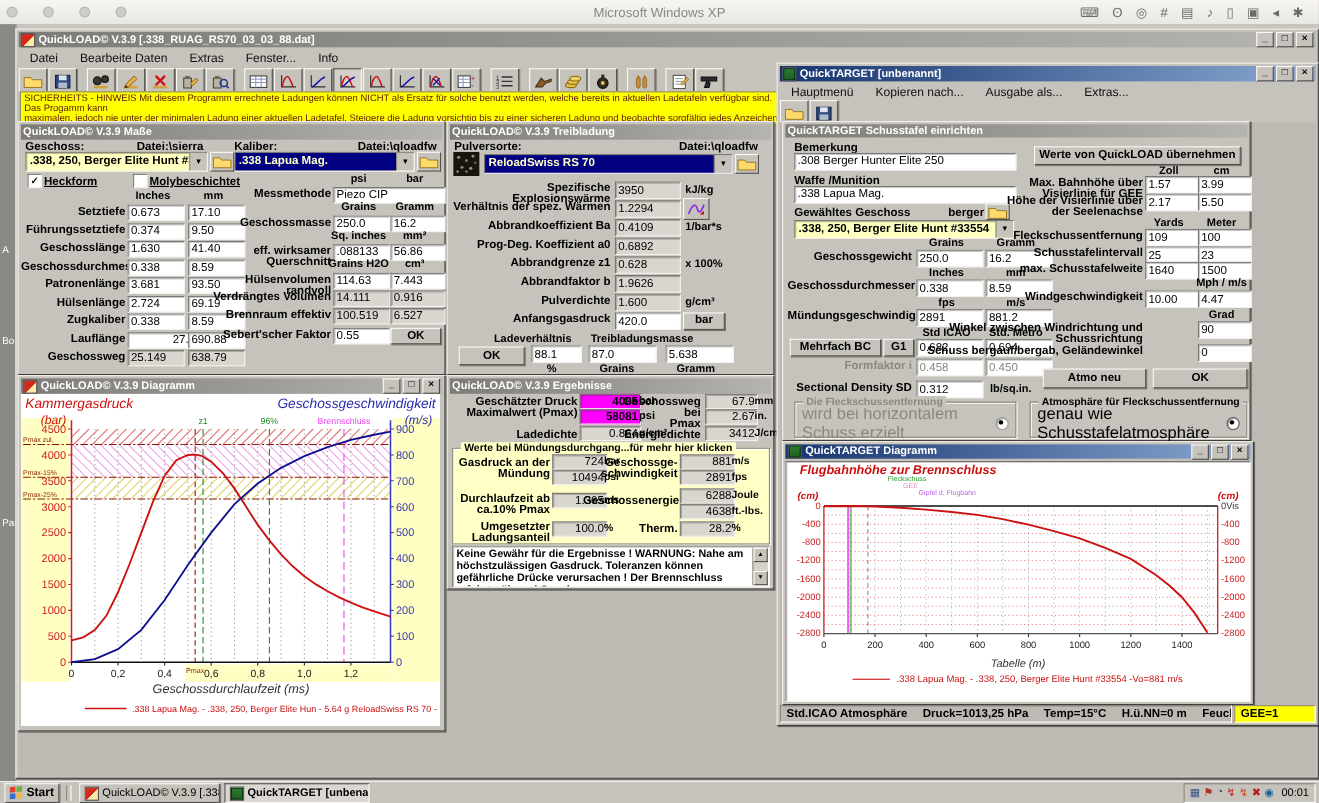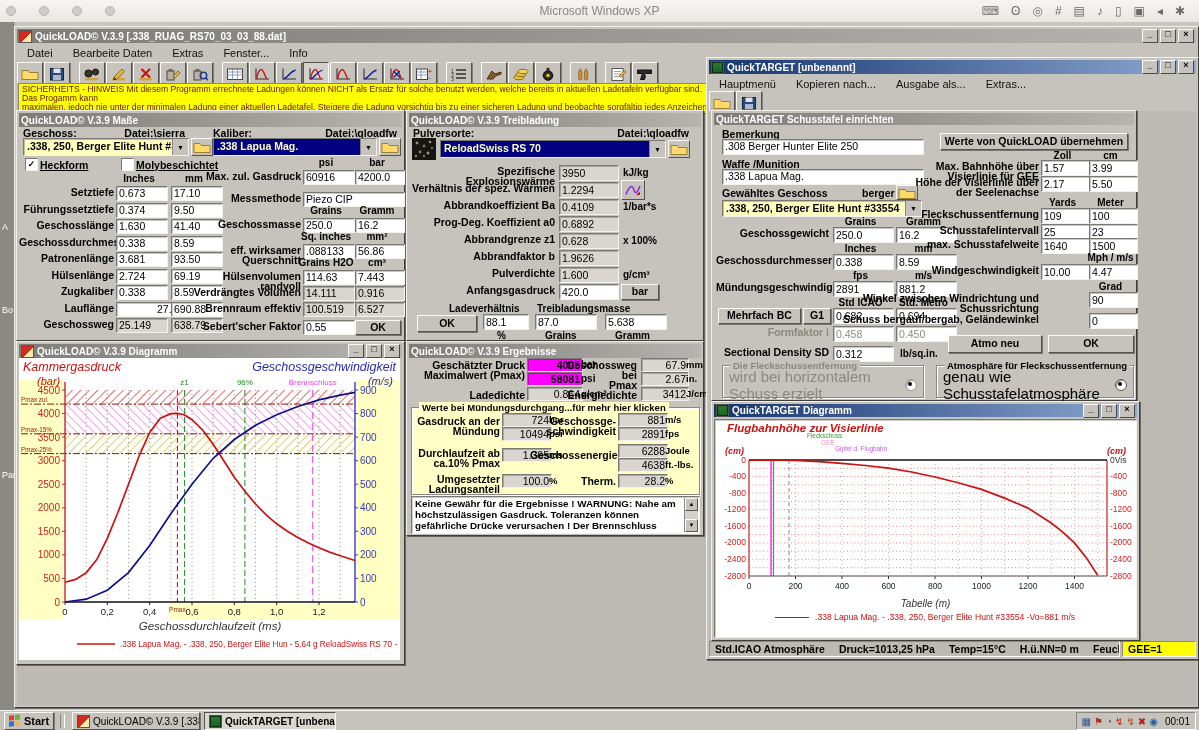--- a/index.html
+++ b/index.html
@@ -391,25 +391,20 @@
         <div style="position: relative; height: 16.5px;">
           <div class="rl" style="width: 95px;">Geschossweg</div>
           <div class="fld ro" style="left: 97px; width: 46px; height: 13px; line-height: 13px;">25.149</div>
           <div class="fld ro" style="left: 152px; width: 46px; height: 13px; line-height: 13px;">638.79</div>
         </div>
       </div>
     <div class="abs" style="left:0;top:31px;width:383px;">
         <div style="position: relative; height: 12px;">
           <div class="rh2" style="left: 276px; width: 62px;">psi</div>
           <div class="rh2" style="left: 328px; width: 60px;">bar</div>
-        </div>
-        <div style="position: relative; height: 22px;">
-          <div class="rl" style="width: 282px;">Max. zul. Gasdruck</div>
-          <div class="fld" style="left: 284px; width: 46px; height: 13px; line-height: 13px;">60916</div>
-          <div class="fld" style="left: 336px; width: 44px; height: 13px; line-height: 13px;">4200.0</div>
         </div>
         <div style="position: relative; height: 14px;">
           <div class="rl" style="width: 282px;">Messmethode</div>
           <div class="fld" style="left: 284px; width: 96px; height: 13px; line-height: 13px;">Piezo CIP</div>
         </div>
         <div style="position: relative; height: 12px;">
           <div class="rh2" style="left: 276px; width: 62px;">Grains</div>
           <div class="rh2" style="left: 328px; width: 60px;">Gramm</div>
         </div>
         <div style="position: relative; height: 14px;">
@@ -927,21 +922,21 @@
     <div class="tbar blue" style="height:13px;">
       <span class="wicon qt"></span>
       <span class="tt">QuickTARGET Diagramm</span>
       <span class="wbtns">
         <span class="wb min"></span>
         <span class="wb max"></span>
         <span class="wb x"></span>
       </span>
     </div>
     <div class="cwhite" style="left:2px;top:17px;width:421px;height:217px;">
-      <div class="ctitle" style="left:12px;top:2px;">Flugbahnhöhe zur Visierlinie</div>
+      <div class="ctitle" style="left:12px;top:2px;">Flugbahnhöhe zur Brennschluss</div>
       <div class="abs" id="qtsmalllabels" style="left:92px;top:13px;">
           <div class="slab" style="color: rgb(45, 154, 45); margin-left: 0px;">Fleckschuss</div>
           <div class="slab" style="color: rgb(232, 144, 192); margin-left: 14px;">GEE</div>
           <div class="slab" style="color: rgb(192, 96, 232); margin-left: 28px;">Gipfel d. Flugbahn</div>
         </div>
       <div class="ccm" style="left:10px;top:26px;">(cm)</div>
       <div class="ccm" style="left:392px;top:26px;">(cm)</div>
       <svg id="qtchart" width="419" height="140" style="position:absolute;left:0;top:36px;">
           <line x1="57.2" y1="4" x2="57.2" y2="120" stroke="#9a9a9a" stroke-width="0.7" stroke-dasharray="1 3"></line>
           <line x1="80.5" y1="4" x2="80.5" y2="120" stroke="#9a9a9a" stroke-width="0.7" stroke-dasharray="1 3"></line>

